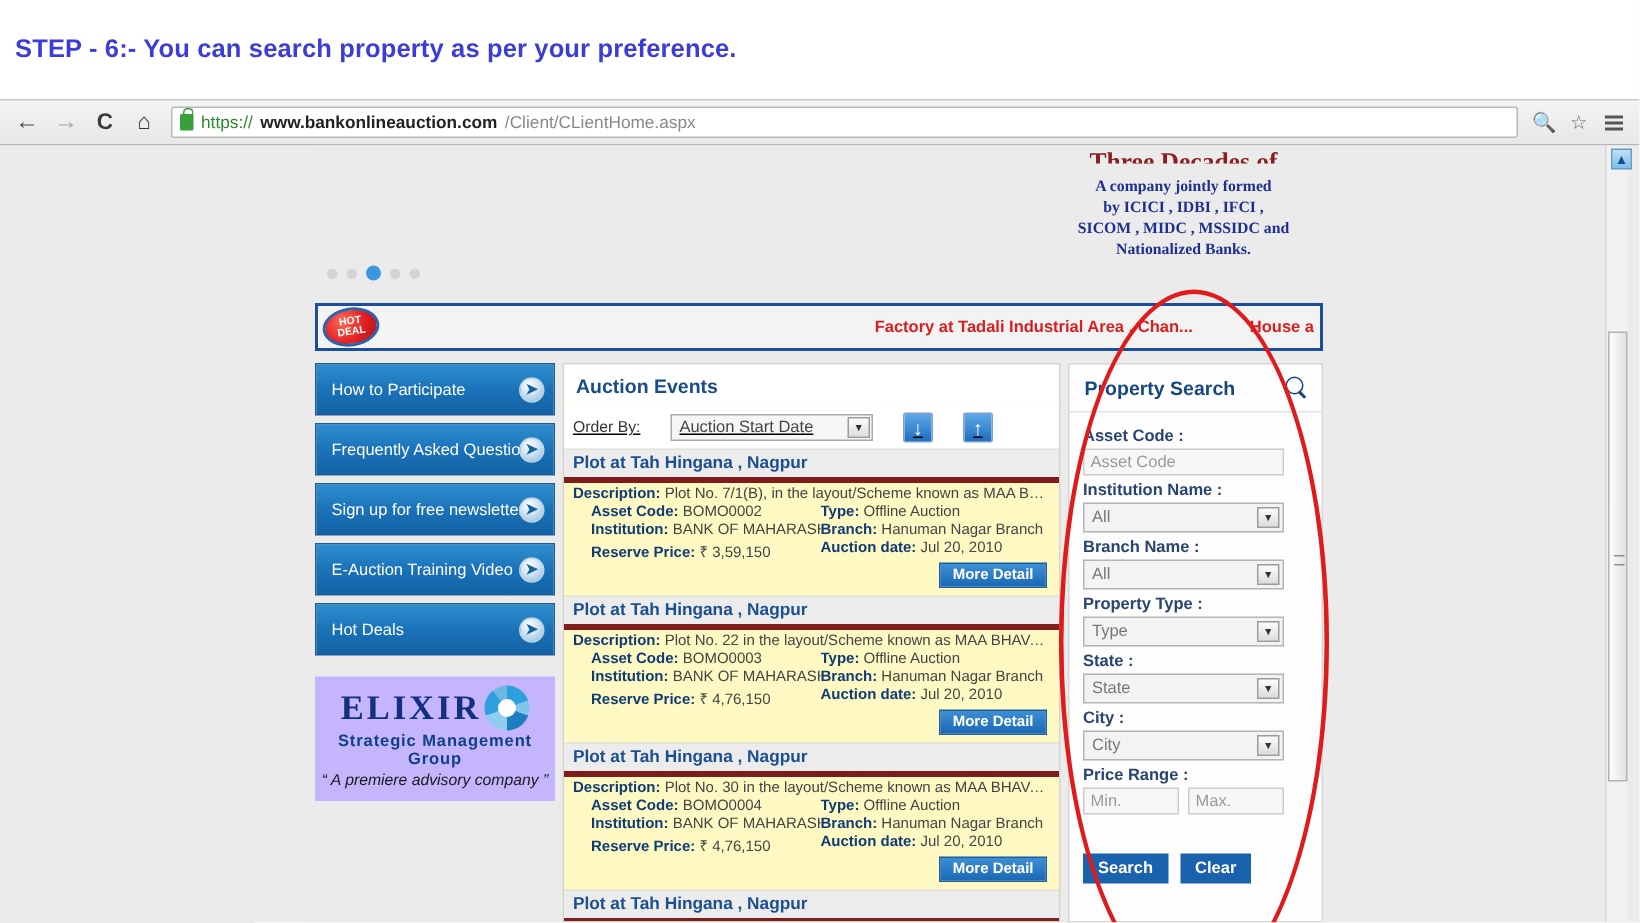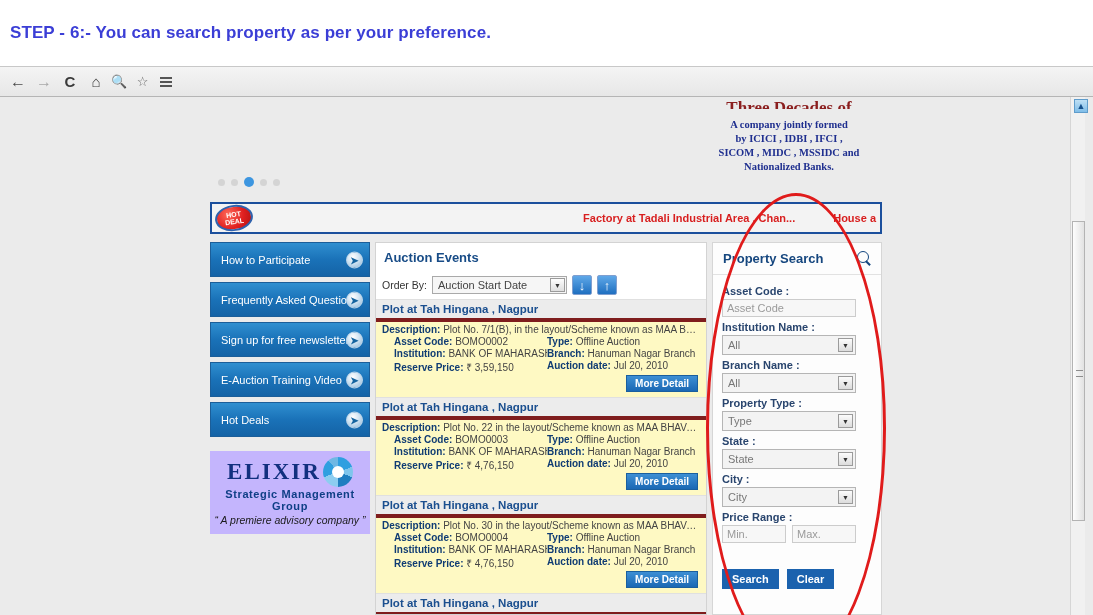--- a/index.html
+++ b/index.html
@@ -286,23 +286,24 @@
   .panel-head {
     height: 28px;
     display: flex; align-items: center;
     padding-left: 8px;
     color: #184c87; font-size: 13px; font-weight: bold;
     background: #ffffff;
   }
   .orderbar {
     height: 28px;
     display: flex; align-items: center;
-    gap: 5px;
+    gap: 20px;
     padding-left: 6px;
     background: #ffffff;
+    text-decoration: underline;
   }
   .orderbar label { font-size: 10.5px; color: #333; }
   .select-box {
     width: 135px; height: 18px;
     border: 1px solid #a9a9a9;
     background: #f6f6f6;
     display: flex; align-items: center;
     padding-left: 5px;
     font-size: 11px; color: #444;
     position: relative;
@@ -476,20 +477,26 @@
 <div class="caption-bar">
   <div class="caption-text">STEP - 6:- You can search property as per your preference.</div>
 </div>
 
 <div class="browser-chrome">
   <div class="nav-btn">←</div>
   <div class="nav-btn dim">→</div>
   <div class="nav-btn bold">C</div>
   <div class="nav-btn bold">⌂</div>
 
+  <div class="omnibox">
+    <span class="lock-icon"></span>
+    <span class="url-secure">https://</span>
+    <span class="url-host">www.bankonlineauction.com</span>
+    <span class="url-path">/Client/CLientHome.aspx</span>
+  </div>
 
   <div class="chrome-right">
     <div class="icon-btn">🔍</div>
     <div class="icon-btn">☆</div>
     <div class="icon-btn hamburger">
         <i></i>
         <i></i>
         <i></i>
       </div>
   </div>

